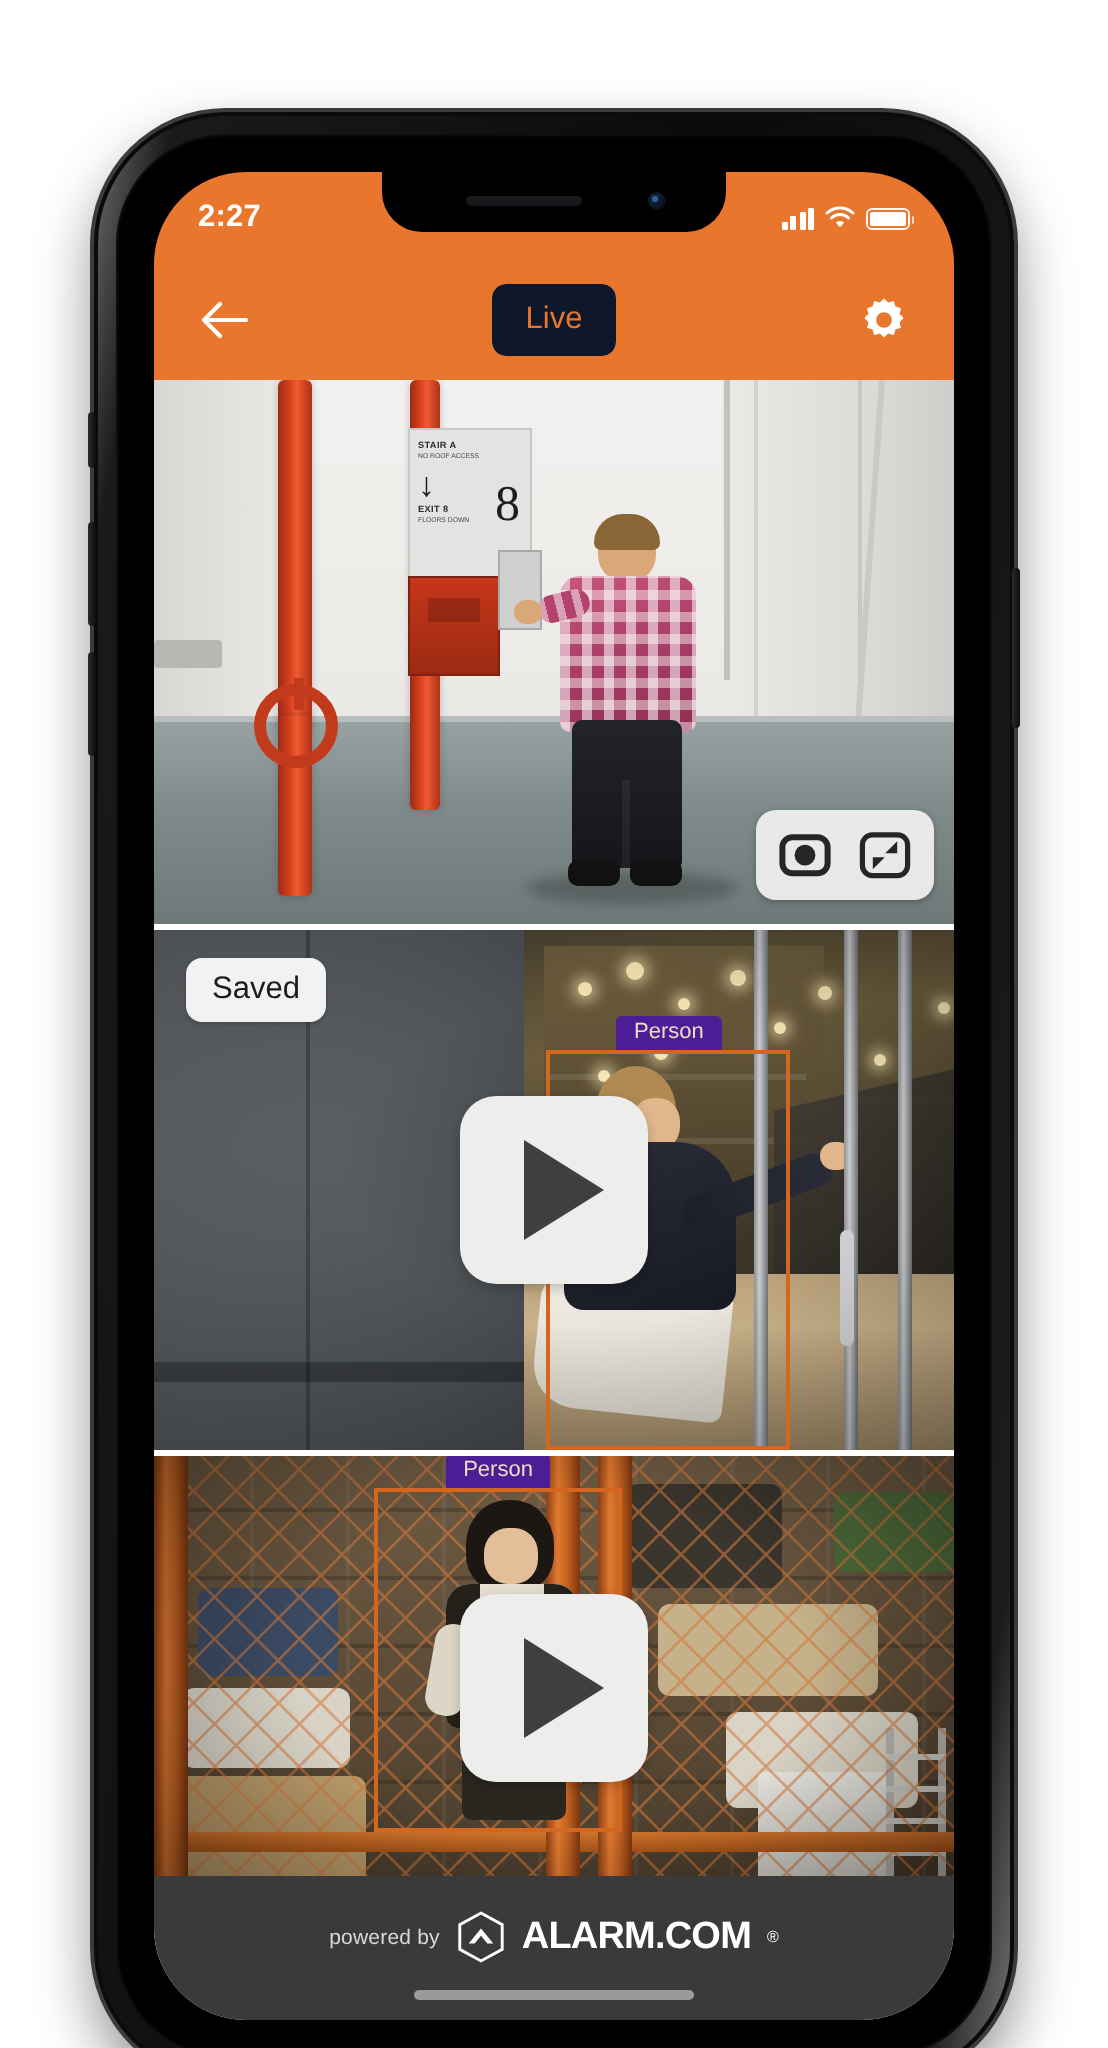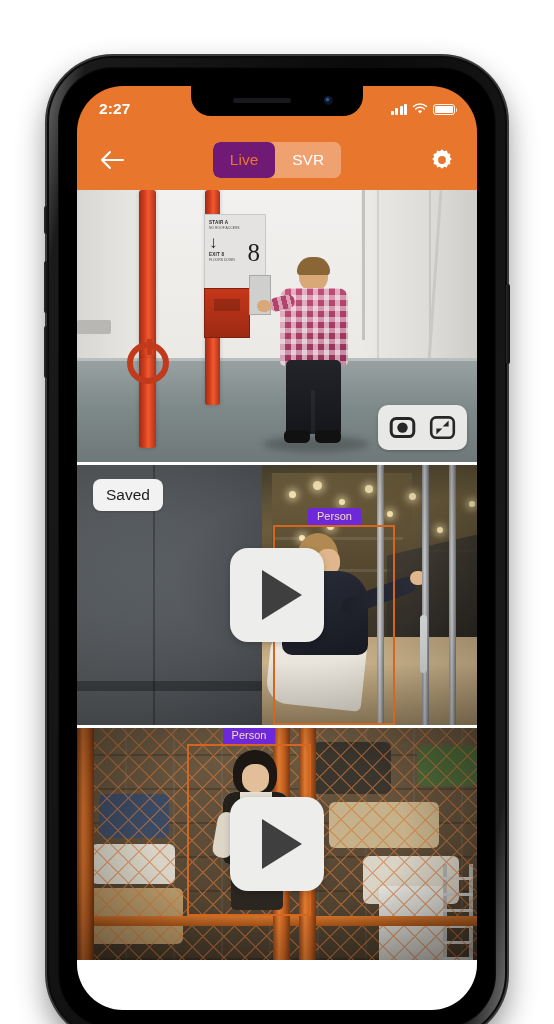--- a/index.html
+++ b/index.html
@@ -72,21 +72,21 @@
   #back-btn{width:34px;height:34px;display:flex;align-items:center;justify-content:center;cursor:pointer;}
   #gear-btn{width:34px;height:34px;display:flex;align-items:center;justify-content:center;cursor:pointer;}
   #segmented{
     display:flex;background:rgba(255,255,255,.32);border-radius:7px;overflow:hidden;height:36px;
   }
   .seg{
     display:flex;align-items:center;justify-content:center;
     padding:0 17px;font-size:15.5px;color:#fff;cursor:pointer;
     min-width:58px;box-sizing:border-box;
   }
-  .seg.active{background:#701a75;color:#e8762c;border-radius:7px;font-weight:400;}
+  .seg.active{background:#0f172a;color:#e8762c;border-radius:7px;font-weight:400;}
 
   
   #content{
     position:absolute;top:104px;left:0;right:0;bottom:0;background:#fff;overflow:hidden;
   }
   .cam{position:relative;width:100%;overflow:hidden;background:#222;}
   #cam1{height:272px;}
   #cam2{height:260px;}
   #cam3{height:232px;}
   .cam + .cam{border-top:3px solid #fff;}
@@ -107,21 +107,21 @@
   }
   .playbtn .tri{
     width:0;height:0;border-left:40px solid #3f3f3f;
     border-top:25px solid transparent;border-bottom:25px solid transparent;
     margin-left:10px;
   }
 
   
   .personbox{position:absolute;border:2px solid #d4661f;z-index:12;}
   .personbox .ptag{
-    position:absolute;top:-19px;left:28%;background:#6d28d9;color:#f3d9c4;
+    position:absolute;top:-19px;left:28%;background:#4c1d95;color:#f3d9c4;
     font-size:11px;padding:2px 9px 3px;border-radius:3px 3px 0 0;white-space:nowrap;
   }
 
   
   #cam1-controls{
     position:absolute;right:10px;bottom:12px;z-index:16;
     background:rgba(242,242,240,.92);border-radius:10px;
     padding:7px 9px;display:flex;gap:9px;box-shadow:0 1px 3px rgba(0,0,0,.25);
   }
   .ctlbtn{width:31px;height:31px;display:flex;align-items:center;justify-content:center;cursor:pointer;}
@@ -300,21 +300,20 @@
 
         <div id="navbar">
           <div id="back-btn">
             <svg width="26" height="22" viewBox="0 0 26 22">
               <path d="M11 3 3 11l8 8M3 11h21" stroke="#fff" stroke-width="2.1" fill="none" stroke-linecap="round" stroke-linejoin="round"></path>
             </svg>
           </div>
 
           <div id="segmented">
             <div class="seg active">Live</div>
-            <div class="seg">SVR</div>
           </div>
 
           <div id="gear-btn">
             <svg width="26" height="26" viewBox="0 0 26 26">
               <path fill="#fff" d="M13 2.2l2.1 2.0 2.8-.7.8 2.8 2.8.8-.7 2.8 2.0 2.1-2.0 2.1.7 2.8-2.8.8-.8 2.8-2.8-.7-2.1 2.0-2.1-2.0-2.8.7-.8-2.8-2.8-.8.7-2.8-2.0-2.1 2.0-2.1-.7-2.8 2.8-.8.8-2.8 2.8.7z"></path>
               <circle cx="13" cy="13" r="3.9" fill="#e8762c"></circle>
             </svg>
           </div>
         </div>
 
@@ -459,17 +458,29 @@
             </div>
 
 
             <div class="playbtn">
               <div class="tri"></div>
             </div>
           </div>
 
         </div>
 
+        <div id="footer">
+          <div id="brand">
+            <span id="poweredby">powered by</span>
+            <svg width="27" height="27" viewBox="0 0 28 28">
+              <path d="M14 1.6 25 7.6v12.8l-11 6-11-6V7.6z" fill="none" stroke="#fff" stroke-width="1.5"></path>
+              <path d="M7.6 17.4 14 9.6l6.4 7.8h-3.1L14 13.3l-3.3 4.1z" fill="#fff"></path>
+            </svg>
+            <span id="brandname">ALARM.COM</span>
+            <span id="brandreg">®</span>
+          </div>
+          <div id="homebar"></div>
+        </div>
 
       </div>
     </div>
   </div>
 </div>
 
 </body></html>

